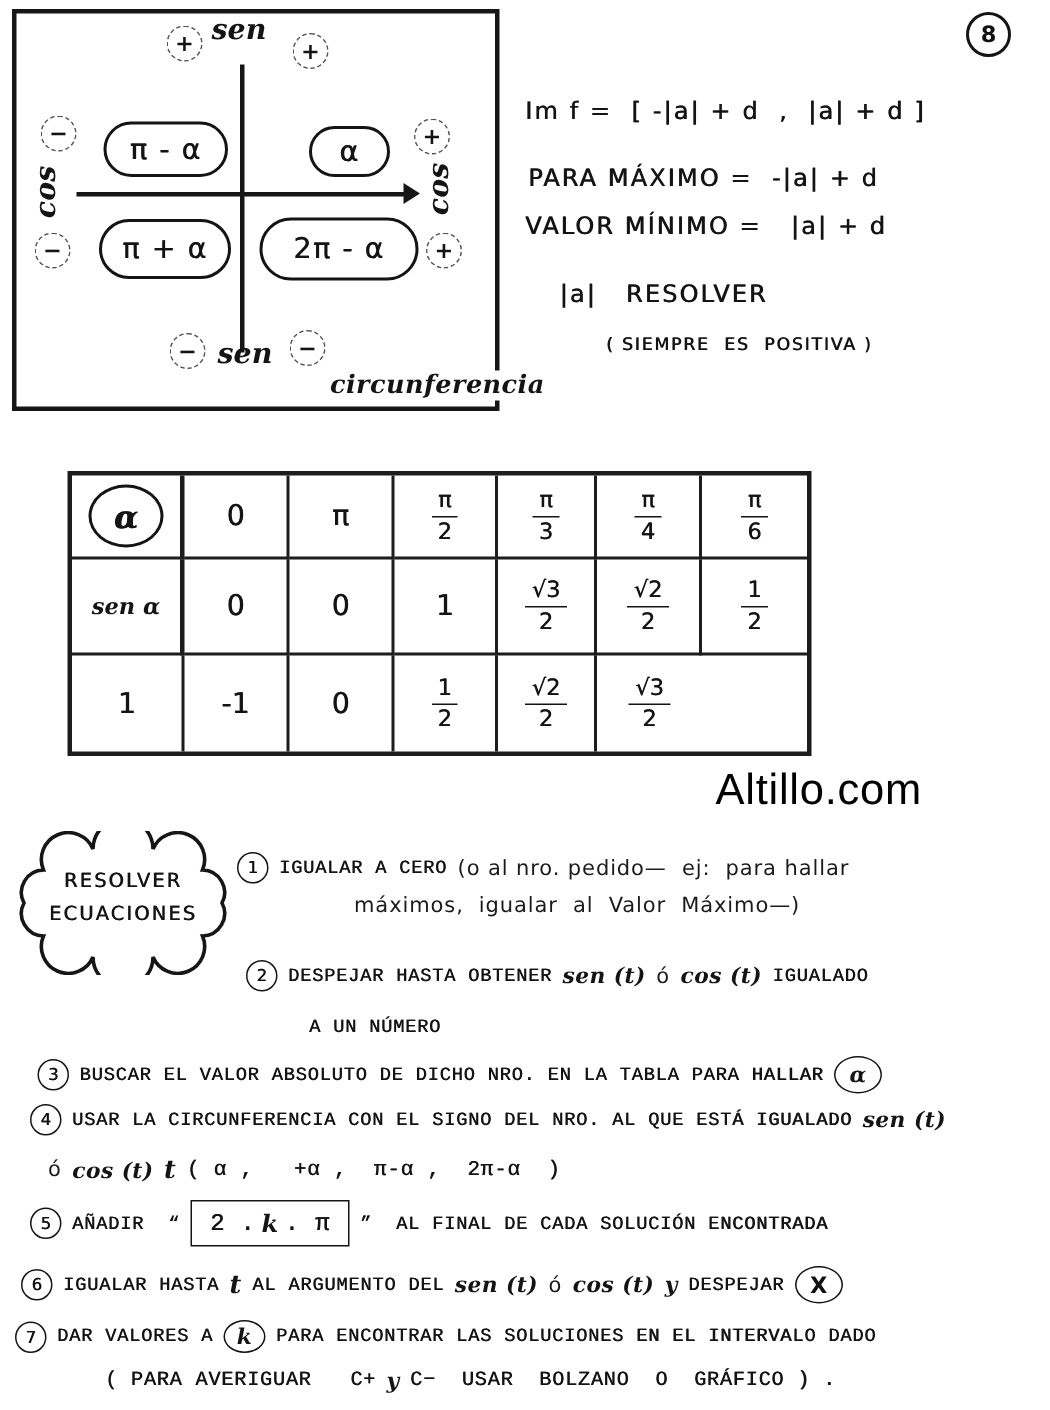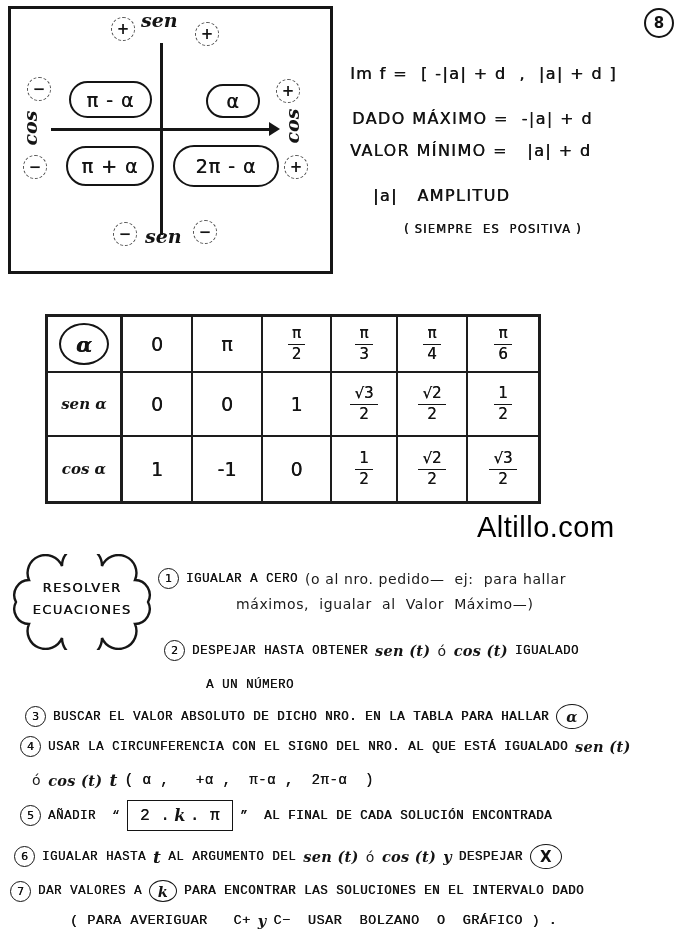--- a/index.html
+++ b/index.html
@@ -96,27 +96,28 @@
     <span class="sign" style="left:265px;top:70px;">+</span>
     <span class="sign" style="left:273px;top:146px;">+</span>
     <span class="sign" style="left:102px;top:213px;">−</span>
     <span class="sign" style="left:182px;top:211px;">−</span>
 
     <div class="pill" style="left:58px;top:72px;width:79px;height:33px;">π - α</div>
     <div class="pill" style="left:195px;top:75px;width:50px;height:30px;">α</div>
     <div class="pill" style="left:55px;top:137px;width:84px;height:36px;">π + α</div>
     <div class="pill" style="left:162px;top:136px;width:102px;height:38px;">2π - α</div>
 
+    <span class="script abs" style="left:206px;top:238px;font-size:17px;background:#fff;padding:0 3px;">circunferencia</span>
   </div>
 
   <div>
     <div class="f-line" style="left:350px;top:64px;">Im f =  [ -|a| + d  ,  |a| + d ]</div>
-    <div class="f-line" style="left:352px;top:109px;">DADO MÁXIMO =  -|a| + d</div>
+    <div class="f-line" style="left:352px;top:109px;">PARA MÁXIMO =  -|a| + d</div>
     <div class="f-line" style="left:350px;top:141px;">VALOR MÍNIMO =   |a| + d</div>
-    <div class="f-line" style="left:373px;top:186px;">|a|   AMPLITUD</div>
+    <div class="f-line" style="left:373px;top:186px;">|a|   RESOLVER</div>
     <div class="f-line" style="left:404px;top:222px;font-size:11.5px;letter-spacing:1.2px;">( SIEMPRE  ES  POSITIVA )</div>
   </div>
 
   <div class="trig-table">
     <div class="cell col-first">
       <span class="alpha-circle">α</span>
     </div>
     <div class="cell">0</div>
     <div class="cell">π</div>
     <div class="cell">
@@ -160,21 +161,20 @@
           <span class="den">2</span>
         </span>
       </div>
     <div class="cell last-col">
         <span class="frac">
           <span class="num">1</span>
           <span class="den">2</span>
         </span>
       </div>
 
-    <div class="cell col-first last-row rowlabel">cos α</div>
     <div class="cell last-row">1</div>
     <div class="cell last-row">-1</div>
     <div class="cell last-row">0</div>
     <div class="cell last-row">
         <span class="frac">
           <span class="num">1</span>
           <span class="den">2</span>
         </span>
       </div>
     <div class="cell last-row">

